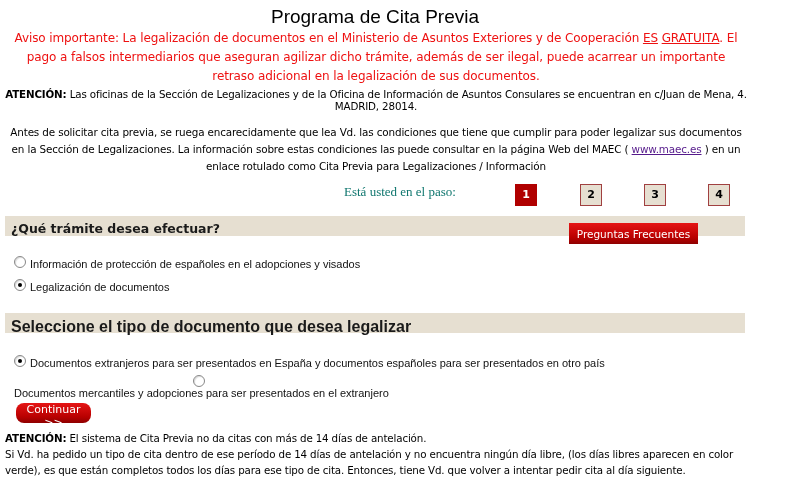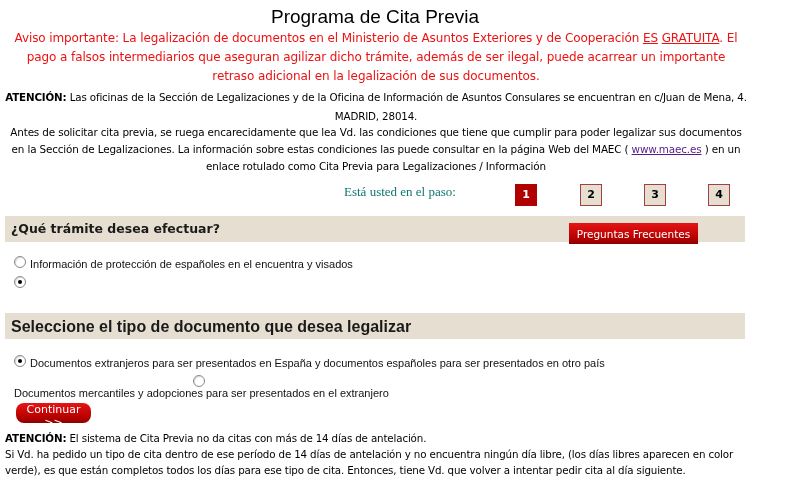--- a/index.html
+++ b/index.html
@@ -34,21 +34,21 @@
       line-height: 19px;
       letter-spacing: -0.1px;
     }
     .warning u { text-decoration: underline; }
     .attention1 {
       position: absolute;
       left: 4px; top: 88px;
       width: 744px;
       text-align: center;
       font-size: 10.3px;
-      line-height: 19px;
+      line-height: 12px;
       letter-spacing: -0.15px;
     }
     .intro {
       position: absolute;
       left: 4px; top: 124px;
       width: 744px;
       text-align: center;
       font-size: 10.4px;
       line-height: 17px;
       letter-spacing: -0.15px;
@@ -80,21 +80,21 @@
     }
     .step.active {
       background: #b00000;
       border-color: #b00000;
       color: #fff;
     }
     .section-bar {
       position: absolute;
       left: 5px;
       width: 740px;
-      height: 26px;
+      height: 20px;
       background: #e6dfd1;
     }
     .section-title {
       position: absolute;
       left: 6px; top: 5px;
       font-family: "DejaVu Sans", sans-serif;
       font-weight: bold;
       font-size: 12.5px;
       color: #1a1a1a;
     }
@@ -163,24 +163,25 @@
 <div class="step" style="left:644px;">3</div>
 <div class="step" style="left:708px;">4</div>
 
 <div class="section-bar" style="top:216px;">
   <div class="section-title">¿Qué trámite desea efectuar?</div>
 </div>
 <button class="btn-red" style="left:569px; top:223px; width:129px; height:21px;">Preguntas Frecuentes</button>
 
 <div class="radio-row" style="top:258px;">
   <span class="radio"></span>
-  <span>Información de protección de españoles en el encuentra y visados</span>
+  <span>Información de protección de españoles en el adopciones y visados</span>
 </div>
 <div class="radio-row" style="top:281px;">
   <span class="radio checked"></span>
+  <span>Legalización de documentos</span>
 </div>
 
 <div class="section-bar" style="top:313px;">
   <div class="section-title" style="font-family:'Liberation Sans', sans-serif; font-size:16px; top:5px;">Seleccione el tipo de documento que desea legalizar</div>
 </div>
 
 <div class="radio-row" style="top:357px;">
   <span class="radio checked"></span>
   <span>Documentos extranjeros para ser presentados en España y documentos españoles para ser presentados en otro país</span>
 </div>

